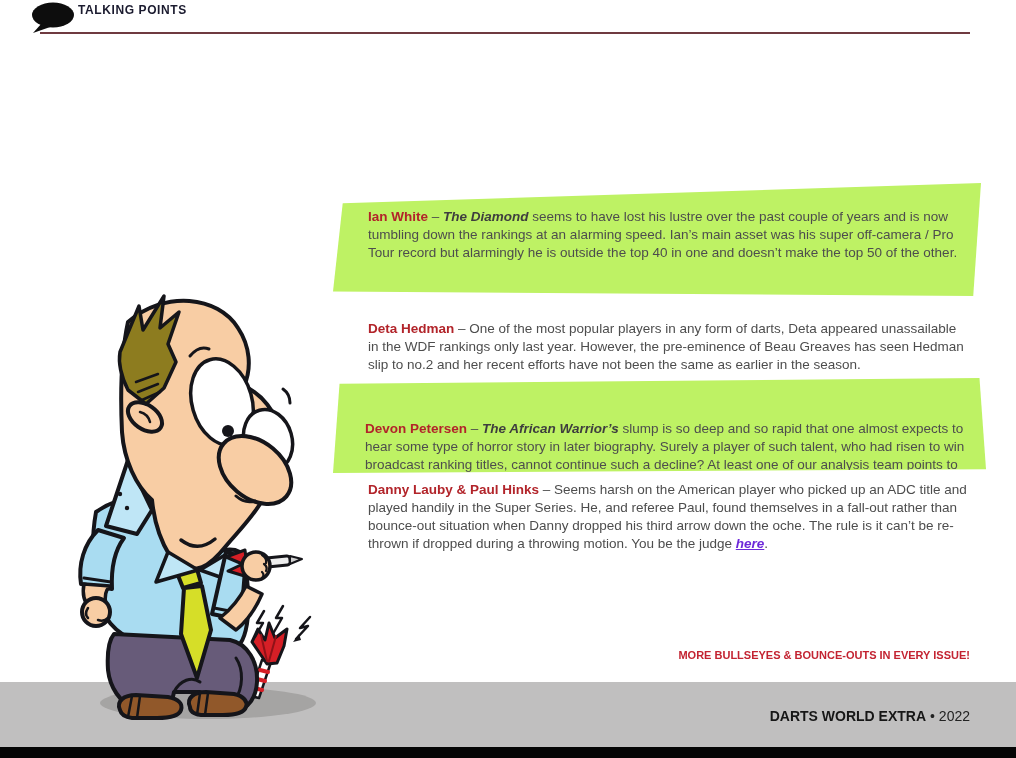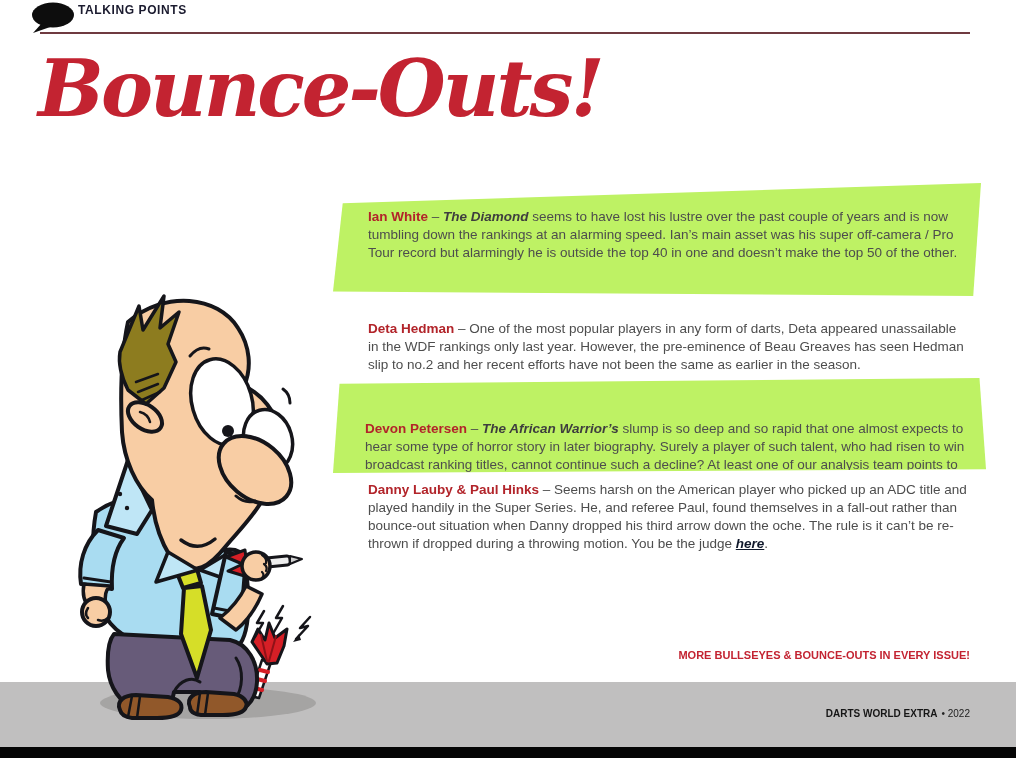--- a/index.html
+++ b/index.html
@@ -27,43 +27,42 @@
   .callout-2 { left:333px; top:378px; width:653px; height:95px;
     clip-path:polygon(1% 6%, 99% 0%, 100% 96%, 0% 100%); }
   
   .article { font-size:13.5px; line-height:18px; color:#4d4d4d; width:600px; margin:0; }
   .article .who { font-weight:bold; color:#b2242a; }
   .article .alias { font-style:italic; font-weight:bold; color:#3e3e3e; }
   .in-box-1 { position:absolute; left:35px; top:25px; }
   .in-box-2 { position:absolute; left:32px; top:13px;margin-top:29px; }
   .article-2 { position:absolute; left:368px; top:320px; }
   .article-4 { position:absolute; left:368px; top:481px; }
-  .judge-link { font-weight:bold; font-style:italic; color:#0f172a; text-decoration:underline; cursor:pointer; }
+  .judge-link { font-weight:bold; font-style:italic; color:#6d28d9; text-decoration:underline; cursor:pointer; }
   
   .promo { position:absolute; right:46px; top:649px; font-size:11px; font-weight:bold; color:#c32331; }
   .floor-band { position:absolute; left:0; top:682px; width:1016px; height:65px; background:#c0bfbf; }
-  .brandline { position:absolute; right:46px; top:708px; font-size:10px; color:#161616;margin-left:32px; }
+  .brandline { position:absolute; right:46px; top:708px; font-size:14px; color:#161616;margin-left:32px; }
   .brandline .brand { font-weight:bold; }
   .brandline .year { font-weight:normal; color:#222; margin-left:4px; }
   .bottom-bar { position:absolute; left:0; top:747px; width:1016px; height:11px; background:#050505; }
   .cartoon { position:absolute; left:40px; top:290px; }
 </style>
 </head>
 <body>
 
 <div class="page">
 
   <svg class="bubble-icon" width="46" height="32" viewBox="0 0 46 32">
     <ellipse cx="23" cy="13" rx="21" ry="12.5" fill="#0d0d0d"></ellipse>
     <path d="M12,21 L3,31 L23,24 Z" fill="#0d0d0d"></path>
   </svg>
   <div class="masthead-label">TALKING POINTS</div>
   <div class="rule"></div>
 
-  <div class="page-title">Bounce-Outs!</div>
 
   <div class="callout callout-1">
     <p class="article in-box-1">
       <span class="who">Ian White</span><span> – </span><span class="alias">The Diamond</span><span> seems to have lost his lustre over the past couple of years and is now tumbling down the rankings at an alarming speed. Ian’s main asset was his super off-camera / Pro Tour record but alarmingly he is outside the top 40 in one and doesn’t make the top 50 of the other.</span>
     </p>
   </div>
 
   <p class="article article-2">
     <span class="who">Deta Hedman</span><span> – </span><span>One of the most popular players in any form of darts, Deta appeared unassailable in the WDF rankings only last year. However, the pre-eminence of Beau Greaves has seen Hedman slip to no.2 and her recent efforts have not been the same as earlier in the season.</span>
   </p>

